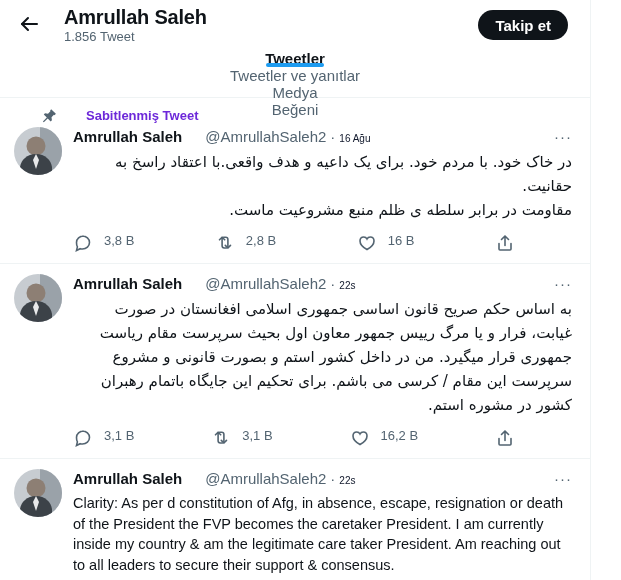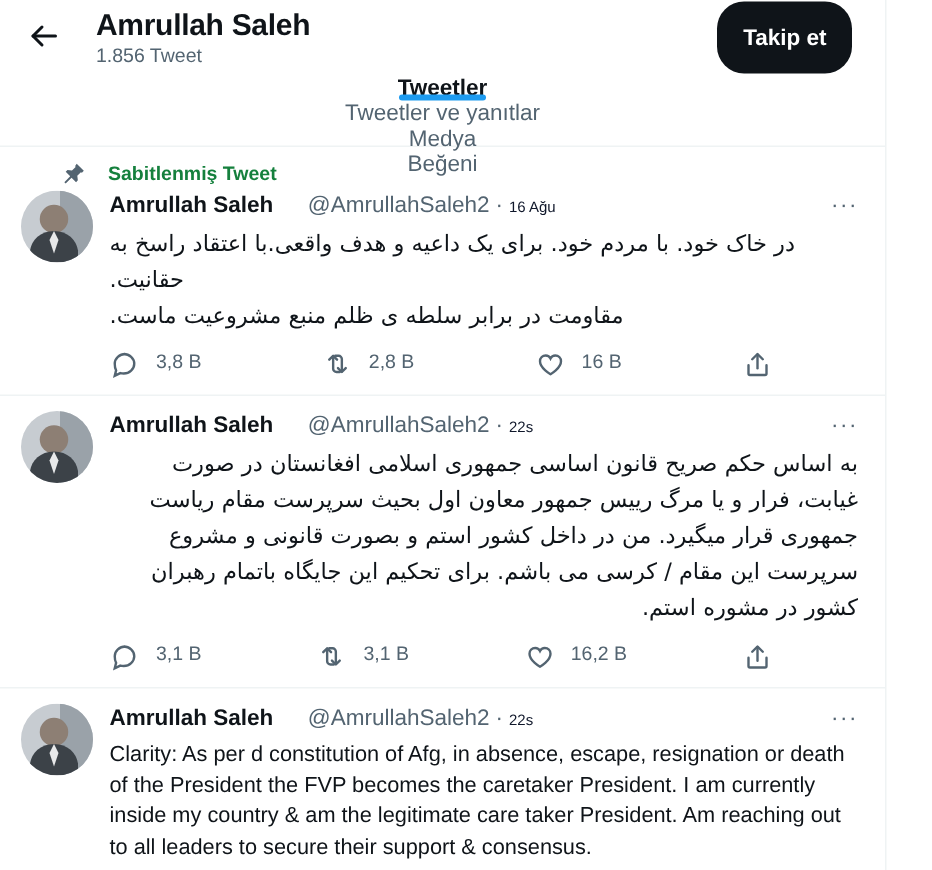--- a/index.html
+++ b/index.html
@@ -8,49 +8,49 @@
   .column { width:591px; height:580px; border-right:1px solid #eff3f4; background:#fff; }
 
   
   .hdr { display:flex; align-items:center; height:50px; padding:4px 20px 4px 12px; }
   .back-btn { width:34px; height:34px; border:none; background:transparent; border-radius:50%;
     display:flex; align-items:center; justify-content:center; cursor:pointer; flex:0 0 auto; }
   .hdr-titles { margin-left:18px; flex:1 1 auto; min-width:0; }
   .hdr-title { font-size:20px; font-weight:700; line-height:24px; letter-spacing:-0.2px; }
   .hdr-sub { font-size:13px; color:#536471; line-height:16px; }
   .follow-btn { background:#0f1419; color:#fff; font-weight:700; font-size:15px;
-    border:none; border-radius:18px; height:48px; padding:0 17px; margin-right:2px; cursor:pointer;
+    border:none; border-radius:18px; height:30px; padding:0 17px; margin-right:2px; cursor:pointer;
     font-family:inherit; }
 
   
   .tabs { display:flex; height:48px; border-bottom:1px solid #eff3f4;flex-direction:column; }
   .tab { flex:1 1 0; display:flex; align-items:center; justify-content:center; position:relative;
     font-size:15px; color:#536471; cursor:pointer; }
   .tab.active { font-weight:700; color:#0f1419; }
   .tab.active .underline { position:absolute; bottom:0; left:50%; transform:translateX(-50%);
     width:58px; height:4px; border-radius:2px; background:#1d9bf0; }
 
   
   .tweet { padding:10px 18px 6px 14px; border-bottom:1px solid #eff3f4; }
   .pin-row { display:flex; align-items:center; margin:0 0 4px 0; }
   .pin-ico-cell { width:48px; display:flex; justify-content:flex-end; padding-right:5px; flex:0 0 auto; }
-  .pin-label { margin-left:10px; font-size:13px; font-weight:700; color:#15803d; }
+  .pin-label { margin-left:24px; font-size:13px; font-weight:700; color:#6d28d9; }
   .tweet-grid { display:grid; grid-template-columns:48px 1fr; column-gap:11px; }
   .avatar { width:48px; height:48px; border-radius:50%; overflow:hidden; cursor:pointer; flex:0 0 auto; }
   .tw-head { display:flex; align-items:baseline; white-space:nowrap; line-height:20px; }
   .tw-name { font-size:15px; font-weight:700; cursor:pointer; }
   .tw-handle { font-size:15px; color:#536471; margin-left:23px; cursor:pointer; }
   .tw-dot { font-size:15px; color:#536471; margin:0 4px; }
   .tw-time { font-size:10px; color:#0f172a; }
   .tw-more { margin-left:auto; color:#536471; font-size:15px; letter-spacing:1px; background:none;
     border:none; cursor:pointer; font-family:inherit; line-height:20px; }
   .tw-text-en { font-size:14.5px; line-height:20.5px; margin-top:2px; }
   .tw-text-fa { font-size:15px; line-height:24px; direction:rtl; margin-top:1px;
     font-family:"DejaVu Sans",sans-serif; }
-  .fa-left { text-align:left; white-space:pre-line; }
+  .fa-left { text-align:right; white-space:pre-line; }
   .fa-right { text-align:right; }
 
   .stats { display:flex; justify-content:space-between; max-width:442px; margin-top:11px;
     padding-bottom:4px; }
   .stat { display:flex; align-items:flex-start; gap:11px; background:none; border:none;
     color:#536471; font-size:13px; cursor:pointer; font-family:inherit; }
   .stat svg { display:block; }
 </style>
 </head>
 <body>

